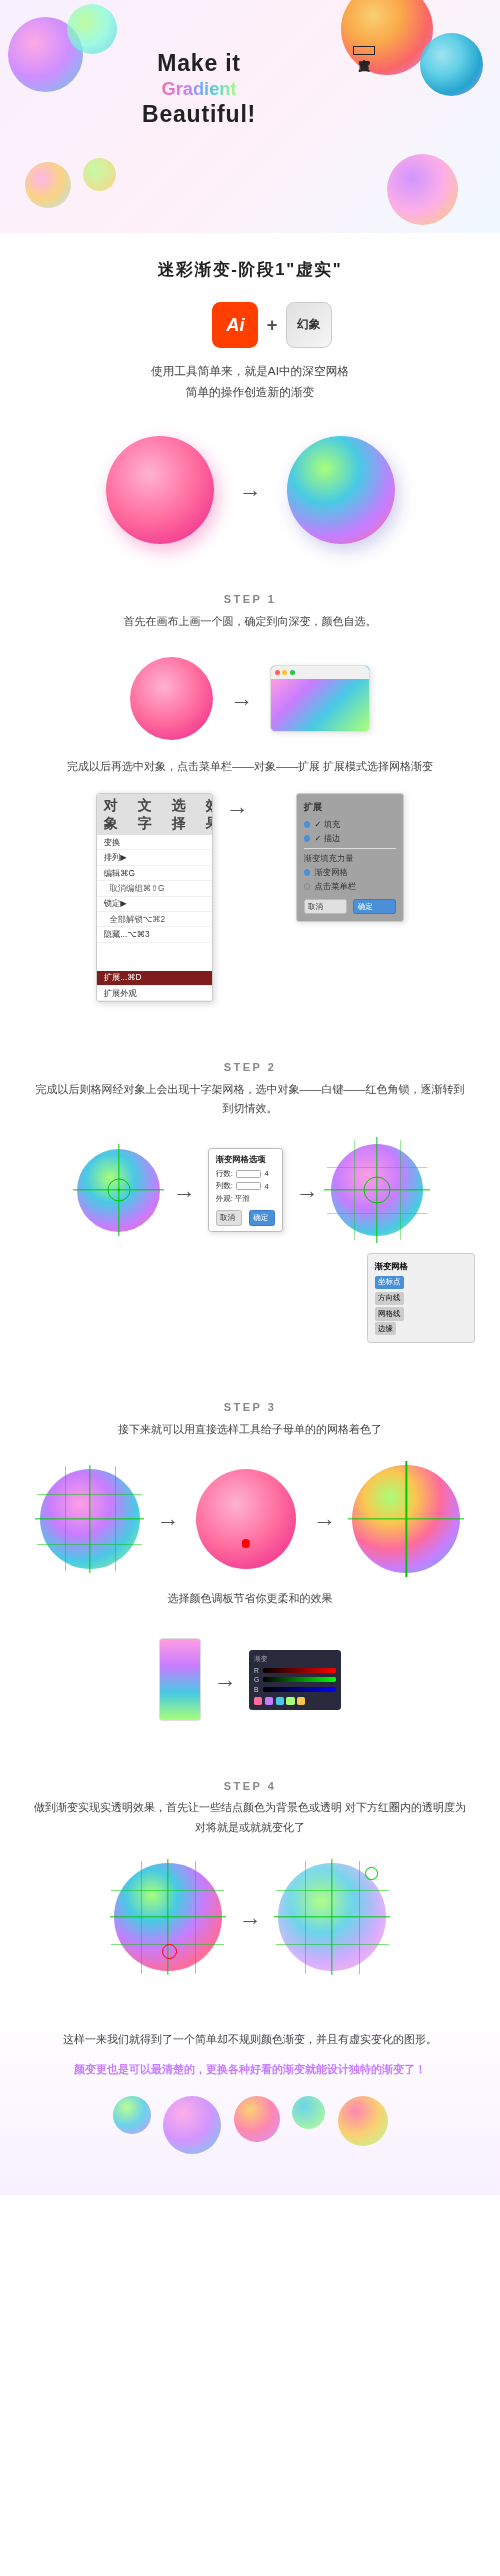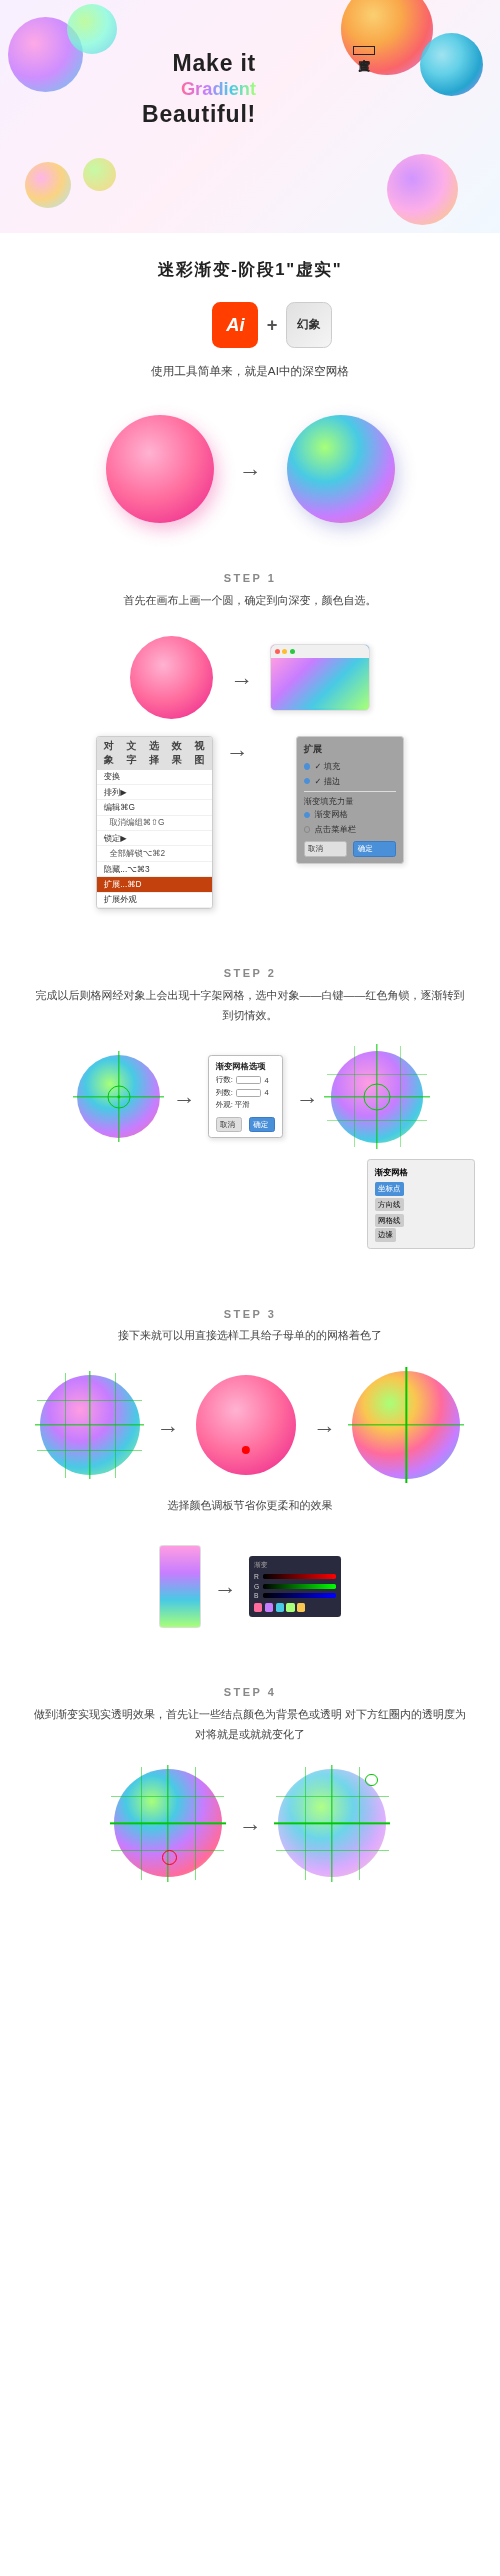--- a/index.html
+++ b/index.html
@@ -61,21 +61,21 @@
     .bubble-7 {
       width: 71px; height: 71px;
       background: radial-gradient(circle at 35% 35%, #c77dff, #ff9de2, #f9c74f);
       bottom: 8.3px; right: 42px;
       opacity: 0.8;
     }
     .hero-text {
       position: absolute;
       top: 50px;
       left: 142px;
-      text-align: right;
+      text-align: center;
     }
     .hero-title-1 {
       font-size: 23px;
       font-weight: 900;
       color: #222;
       letter-spacing: 0.8px;
       line-height: 1.2;
     }
     .hero-gradient-word {
       font-size: 18.3px;
@@ -256,35 +256,36 @@
       box-shadow: 1.7px 1.7px 6.7px rgba(0,0,0,0.15);
       font-size: 9.2px;
       color: #222;
       overflow: hidden;
     }
     .menu-header {
       background: #e0e0e0;
       padding: 2.5px 6.7px;
       font-weight: bold;
       display: flex;
-      gap: 12px;
-      font-size: 10px;
+      gap: 20px;
+      font-size: 14px;
       color: #444;
     }
     .menu-item {
       padding: 1.7px 6.7px;
       border-bottom: 0.8px solid #f0f0f0;
       display: flex;
       justify-content: flex-start;
       font-size: 8.3px;
       color: #333;
     }
     .menu-item.highlighted {
-      background: #c2410c;
+      background: #7f1d1d;
       color: #fff;
+      margin-top: 28px;
     }
     .menu-item.sub {
       padding-left: 12.5px;
       color: #555;
     }
 
     
     .expand-panel {
       width: 108px;
       background: #a3a3a3;
@@ -548,20 +549,21 @@
   <div class="app-icons-row">
     <div class="ai-icon">Ai</div>
     <div class="plus-sign">+</div>
     <div class="phantom-icon">
       <div style="font-size:11.7px;color:#333;font-weight:bold;text-align:center;">幻象</div>
     </div>
   </div>
 
   <div class="subtitle-text">
     <div>使用工具简单来，就是AI中的深空网格</div>
+    <div>简单的操作创造新的渐变</div>
   </div>
 
   <div class="ball-demo">
     <div class="ball-pink"></div>
     <div class="arrow-right">→</div>
     <div class="ball-gradient"></div>
   </div>
 
   <div class="step-label">STEP 1</div>
   <div class="step-desc">首先在画布上画一个圆，确定到向深变，颜色自选。</div>
@@ -574,20 +576,21 @@
         <div class="gradient-panel-header">
           <div class="dot-red"></div>
           <div class="dot-yellow"></div>
           <div class="dot-green"></div>
         </div>
         <div style="height:50px; background: linear-gradient(135deg, #ff9de2 0%, #c77dff 30%, #48cae4 60%, #a8ff78 100%); border-radius:0 0 3.3px 3.3px;"></div>
       </div>
     </div>
   </div>
 
+  <div class="step-desc">完成以后再选中对象，点击菜单栏——对象——扩展 扩展模式选择网格渐变</div>
 
   <div class="step1-menu-row">
 
     <div class="menu-panel">
       <div class="menu-header">
         <span>对象</span>
         <span>文字</span>
         <span>选择</span>
         <span>效果</span>
         <span>视图</span>
@@ -826,15 +829,29 @@
       <div style="position:absolute;top:75%;left:-2.5px;width:calc(100% + 5px);height:0.8px;background:rgba(0,200,0,0.5);"></div>
       <div style="position:absolute;left:25%;top:-2.5px;width:0.8px;height:calc(100% + 5px);background:rgba(0,200,0,0.5);"></div>
       <div style="position:absolute;left:75%;top:-2.5px;width:0.8px;height:calc(100% + 5px);background:rgba(0,200,0,0.5);"></div>
 
       <div style="position:absolute;top:4.2px;right:8.3px;width:12.5px;height:12.5px;border:1.7px solid #00c800;border-radius:50%;"></div>
     </div>
   </div>
 
   <div class="divider-space"></div>
 
+  <div class="bottom-section">
+    <div class="bottom-text">这样一来我们就得到了一个简单却不规则颜色渐变，并且有虚实变化的图形。</div>
+    <div class="bottom-text" style="margin-top:8.3px;">
+      <span class="bottom-highlight">颜变更也是可以最清楚的，更换各种好看的渐变就能设计独特的渐变了！</span>
+    </div>
+
+    <div class="bottom-bubbles">
+      <div class="b-bubble" style="width:38px;height:38px;background:radial-gradient(circle at 35% 30%,#a8ff78,#48cae4,#c77dff);"></div>
+      <div class="b-bubble" style="width:58px;height:58px;background:radial-gradient(circle at 35% 30%,#ff9de2,#c77dff,#48cae4);"></div>
+      <div class="b-bubble" style="width:46px;height:46px;background:radial-gradient(circle at 35% 30%,#f9c74f,#ff6b9d,#c77dff);"></div>
+      <div class="b-bubble" style="width:33px;height:33px;background:radial-gradient(circle at 35% 30%,#48cae4,#a8ff78);"></div>
+      <div class="b-bubble" style="width:50px;height:50px;background:radial-gradient(circle at 35% 30%,#ff6b9d,#f9c74f,#a8ff78);"></div>
+    </div>
+  </div>
 
 </div>
 
 
 </body></html>

